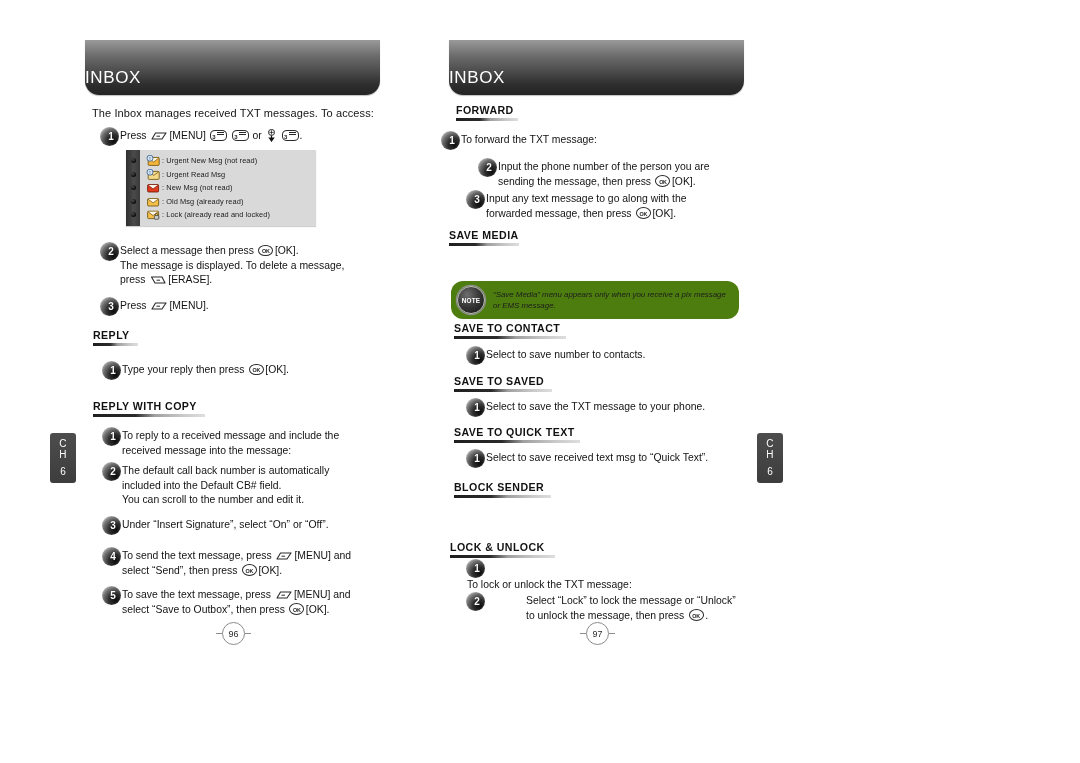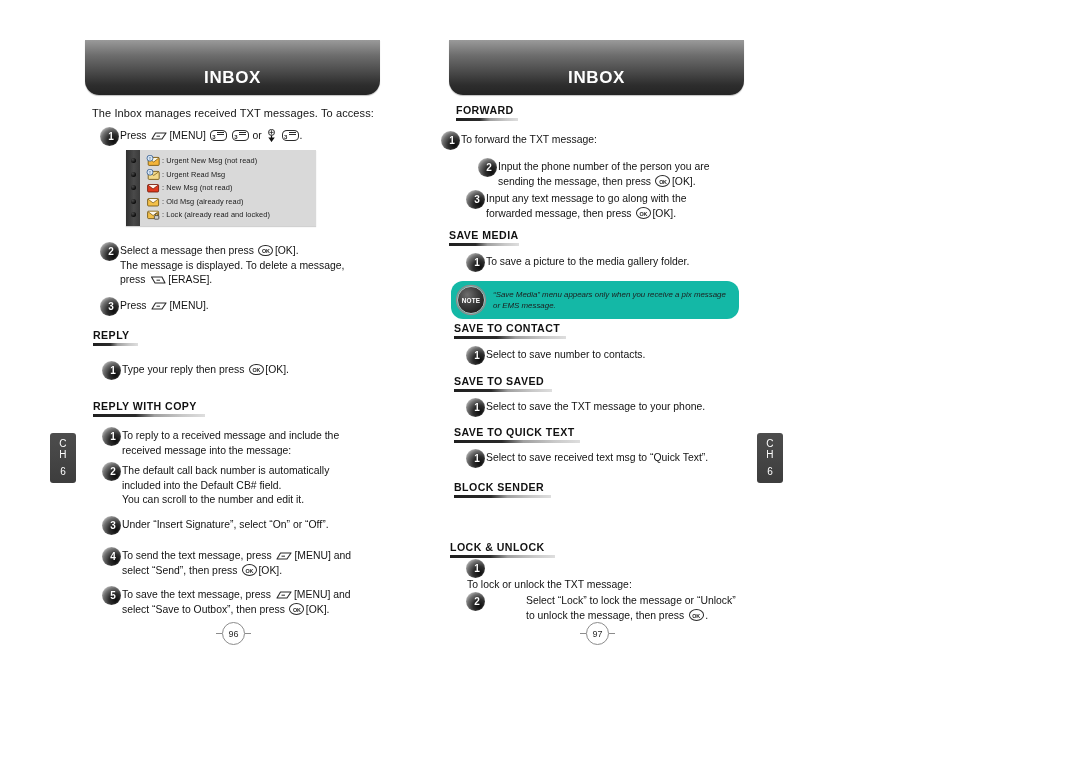--- a/index.html
+++ b/index.html
@@ -11,22 +11,22 @@
   .page{position:absolute;inset:0;}
 
   
   .banner{
     position:absolute;top:40px;height:55px;width:295px;
     background:linear-gradient(to bottom,#9a9a9a 0%,#6d6d6d 28%,#4a4a4a 58%,#2d2d2d 82%,#242424 100%);
     border-radius:0 0 14px 14px;
     box-shadow:0 1px 1px rgba(0,0,0,.25);
   }
   .banner-title{
-    position:absolute;left:0;right:0;bottom:7px;text-align:center;
-    color:#fff;font-size:17px;font-weight:bold;letter-spacing:.6px;
+    position:absolute;left:0;right:0;bottom:7px;
+    color:#fff;font-size:17px;font-weight:normal;letter-spacing:.6px;
   }
 
   
   .intro{
     position:absolute;font-size:11px;color:#141414;letter-spacing:.01em;
   }
 
   
   .sect{position:absolute;}
   .sect-title{
@@ -115,21 +115,21 @@
     font-size:7.4px;color:#1b1b1b;white-space:nowrap;
   }
   .env{
     position:relative;width:14px;height:11px;flex:0 0 14px;margin-right:2px;
   }
   .legend-row .lbl{letter-spacing:.01em;}
 
   
   .note{
     position:absolute;display:flex;align-items:center;
-    background:#14b8a6;border-radius:12px;
+    background:#4d7c0f;border-radius:12px;
     padding:5px 10px 5px 6px;
   }
   .note-badge{
     width:26px;height:26px;border-radius:50%;flex:0 0 26px;position:relative;
     background:radial-gradient(circle at 36% 30%,#6e6e6e 0%,#3a3a3a 45%,#121212 100%);
     border:1.4px solid #b9b9b9;
     box-shadow:0 0 0 1.2px #8d8d8d;
   }
   .note-badge span{
     position:absolute;left:0;right:0;top:50%;transform:translateY(-50%);
@@ -411,26 +411,20 @@
       <span class="ln">Input any text message to go along with the</span>
       <span class="ln">forwarded message, then press
         <span class="okkey"><span class="okt">OK</span></span>[OK].</span>
     </div>
   </div>
 
   <div class="sect" style="left:449px;top:229px;width:70px;">
     <div class="sect-title">SAVE MEDIA</div>
     <div class="sect-rule"></div>
   </div>
-  <div class="step" style="left:466px;top:255px;">
-    <div class="bullet" data-num="1"></div>
-    <div class="step-text">
-      <span class="ln">To save a picture to the media gallery folder.</span>
-    </div>
-  </div>
 
   <div class="note" style="left:451px;top:281px;width:272px;">
     <div class="note-badge">
       <span>NOTE</span>
     </div>
     <div class="note-text">
       <span>“Save Media” menu appears only when you receive a pix message</span>
       <span>or EMS message.</span>
     </div>
   </div>

